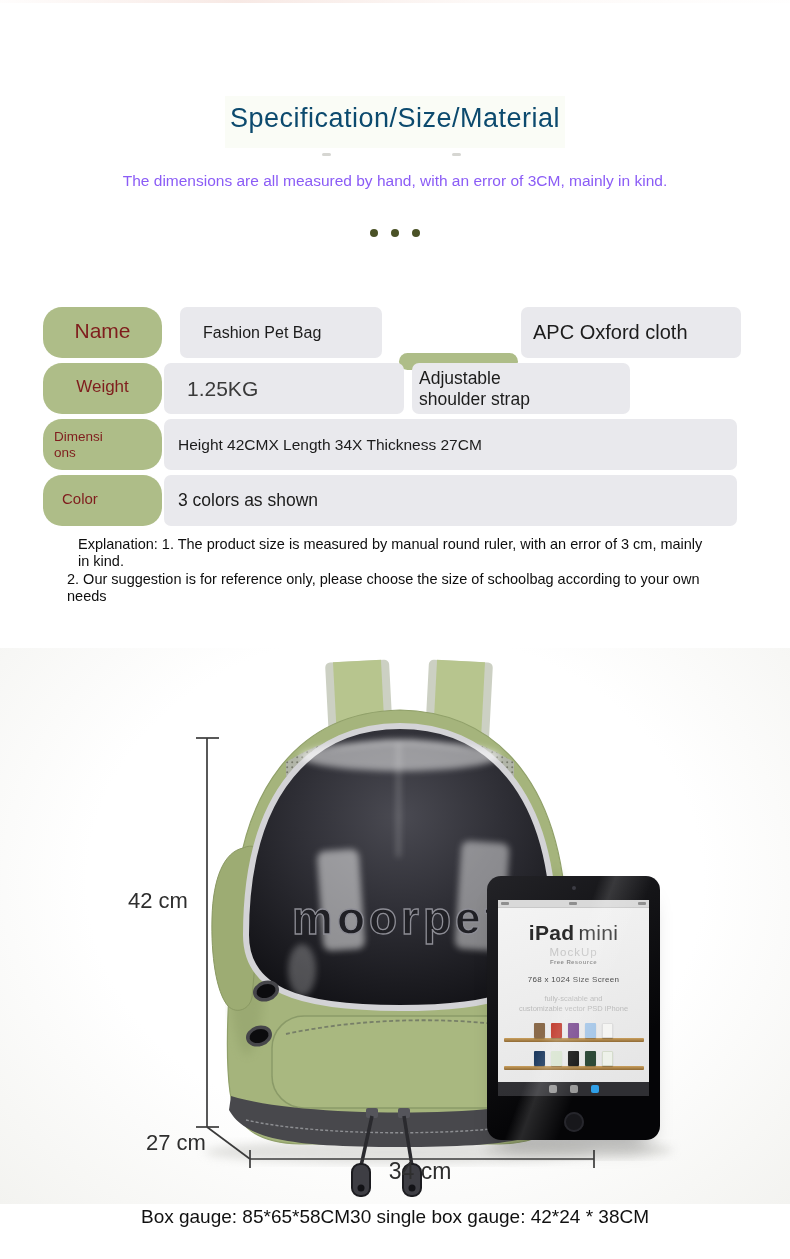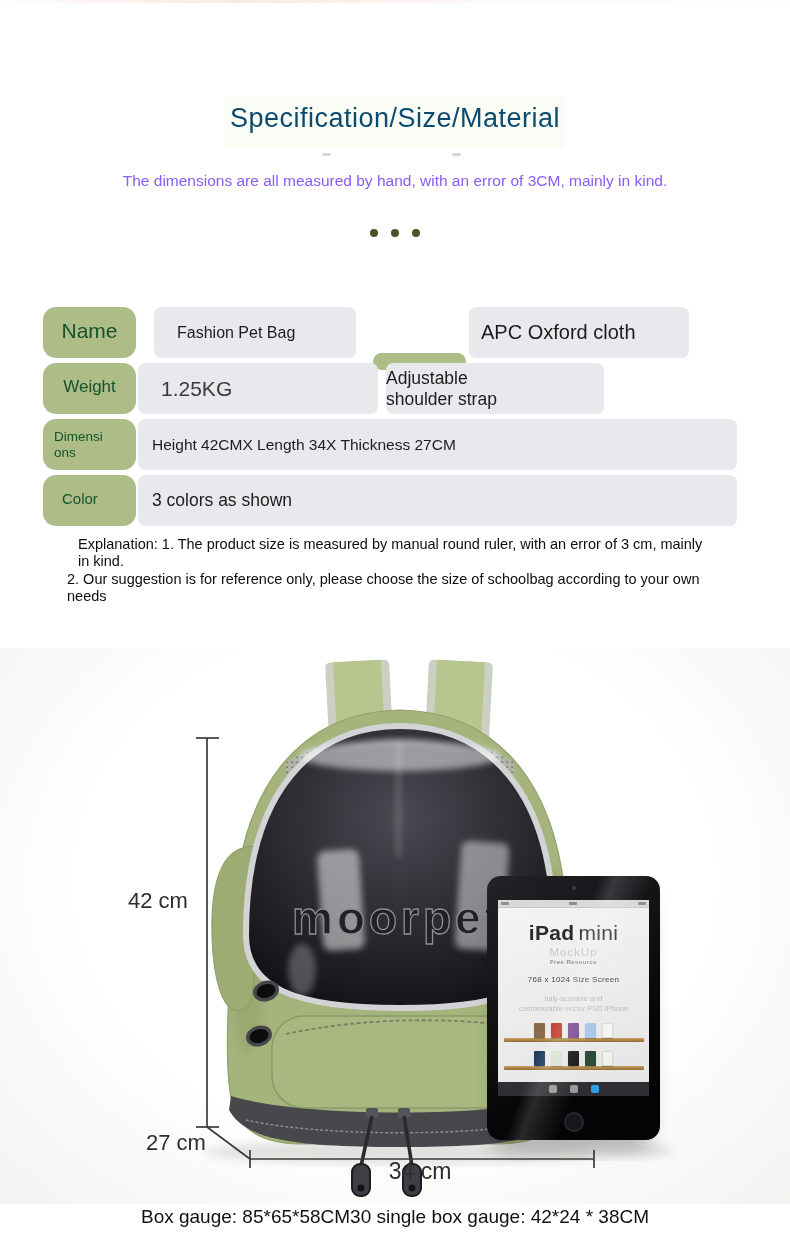--- a/index.html
+++ b/index.html
@@ -18,35 +18,35 @@
   .artifact{left:300px;top:151px;width:190px;height:6px;}
   .artifact i{position:absolute;top:2px;width:9px;height:3px;background:#d6d6d2;border-radius:2px;}
   .artifact i.a1{left:22px}.artifact i.a2{left:152px}
   .subtitle{left:0;top:172px;width:790px;text-align:center;font-size:15.5px;color:#8b5cf6;}
   .dots{left:0;top:229px;width:790px;display:flex;justify-content:center;gap:13px;}
   .dots i{width:8px;height:8px;border-radius:50%;background:#4a5226;}
 
   
   .spec{left:43px;top:307px;width:694px;}
   .trow{display:flex;height:51px;margin-bottom:5px;}
-  .lbl{box-sizing:border-box;width:93px;border-radius:13px;background:#aebd88;color:#14532d;
+  .lbl{box-sizing:border-box;width:119px;border-radius:19px;background:#aebd88;color:#7f1d1d;
        text-align:center;flex:none;}
   .val{box-sizing:border-box;background:#e9e9ed;border-radius:7px;display:flex;align-items:center;
        color:#1c1c1c;flex:none;}
   .pre{white-space:pre-line;}
   .lbl-name{padding-top:12px;font-size:21px;}
   .lbl-material{padding-top:17px;font-size:13.5px;margin-top:46px;}
   .lbl-weight{padding-top:14px;font-size:17px;}
   .lbl-shoulder{padding-top:24px;font-size:17px;line-height:1.15;overflow:visible;}
   .lbl-dim{padding:10px 0 0 11px;font-size:13.5px;text-align:left;line-height:1.2;}
   .lbl-color{padding:15px 8px 0 19px;font-size:15px;text-align:left;}
   .val-name{width:202px;margin-left:18px;padding-left:23px;font-size:16px;}
   .val-material{width:220px;margin-left:3px;padding-left:12px;font-size:20px;}
   .val-weight{width:240px;margin-left:2px;padding-left:23px;font-size:21px;color:#3a3a3a;}
-  .val-shoulder{width:218px;margin-left:3px;padding-left:0;font-size:17.5px;line-height:1.15;}
+  .val-shoulder{width:218px;margin-left:3px;padding-left:7px;font-size:17.5px;line-height:1.15;}
   .val-full{flex:1 1 auto;margin-left:2px;}
   .val-dim{padding-left:14px;font-size:15.5px;}
   .val-color{padding-left:14px;font-size:17.5px;}
   .sp1{width:17px;flex:none;}
   .sp2{width:5px;flex:none;}
 
   
   .explanation{left:67px;top:536px;width:645px;font-size:14.5px;line-height:1.2;color:#0e0e0e;}
   .explanation p{margin:0;}
   .explanation .p1{margin-left:11px;}

